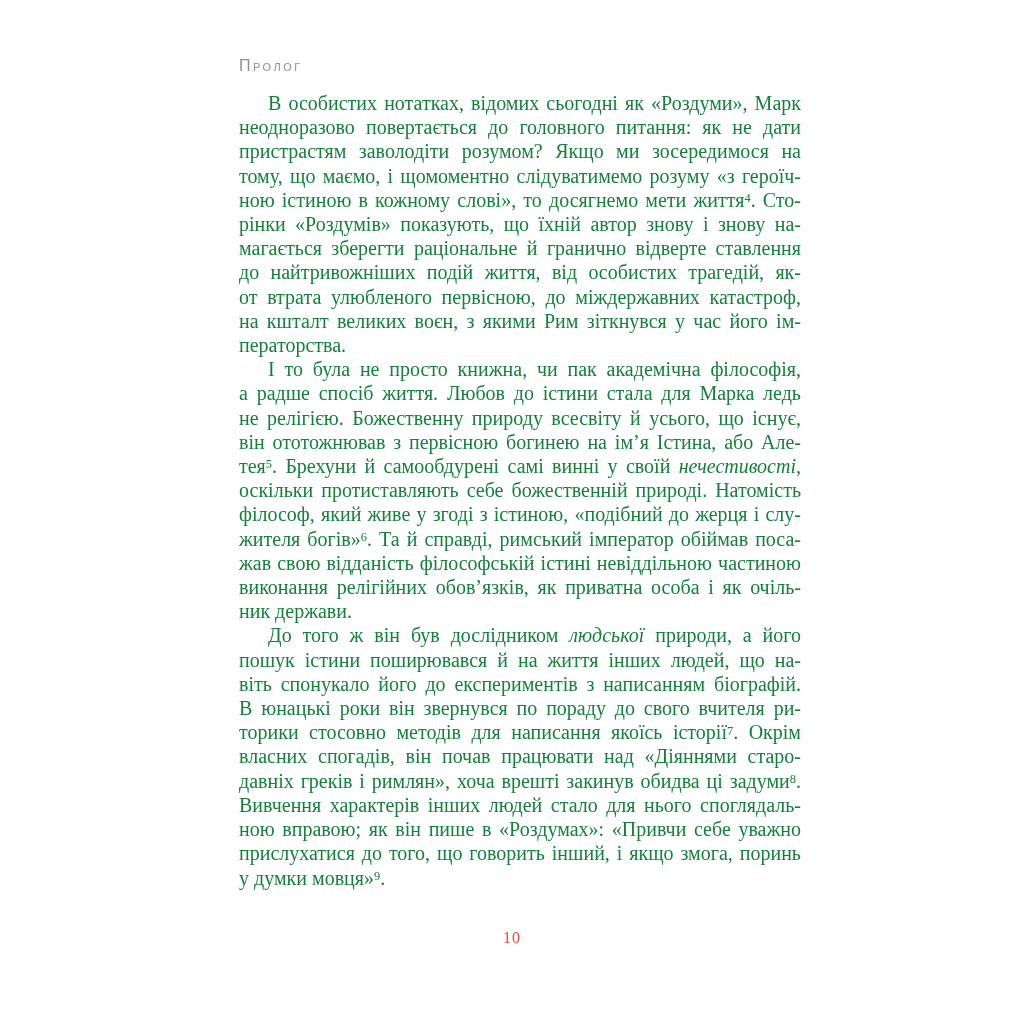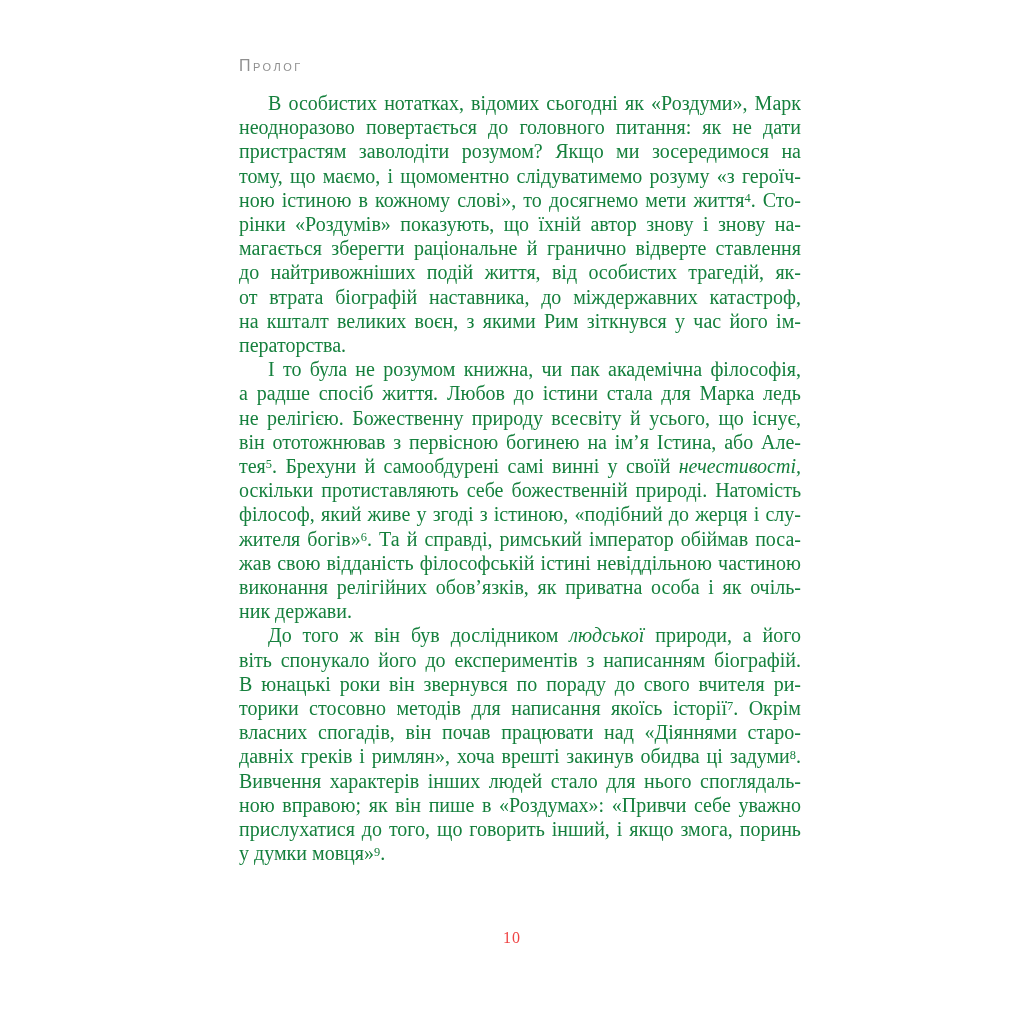--- a/index.html
+++ b/index.html
@@ -76,39 +76,40 @@
   <div class="text-block">
       <div class="paragraph">
         <div class="line indent"><span>В особистих нотатках, відомих сьогодні як «Роздуми», Марк</span></div>
         <div class="line"><span>неодноразово повертається до головного питання: як не дати</span></div>
         <div class="line"><span>пристрастям заволодіти розумом? Якщо ми зосередимося на</span></div>
         <div class="line"><span>тому, що маємо, і щомоментно слідуватимемо розуму «з героїч-</span></div>
         <div class="line"><span>ною істиною в кожному слові», то досягнемо мети життя</span><sup>4</sup><span>. Сто-</span></div>
         <div class="line"><span>рінки «Роздумів» показують, що їхній автор знову і знову на-</span></div>
         <div class="line"><span>магається зберегти раціональне й гранично відверте ставлення</span></div>
         <div class="line"><span>до найтривожніших подій життя, від особистих трагедій, як-</span></div>
-        <div class="line"><span>от втрата біографій наставника, до міждержавних катастроф,</span></div>
+        <div class="line"><span>от втрата улюбленого первісною, до міждержавних катастроф,</span></div>
         <div class="line"><span>на кшталт великих воєн, з якими Рим зіткнувся у час його ім-</span></div>
         <div class="line end"><span>ператорства.</span></div>
       </div>
       <div class="paragraph">
-        <div class="line indent"><span>І то була не розумом книжна, чи пак академічна філософія,</span></div>
+        <div class="line indent"><span>І то була не просто книжна, чи пак академічна філософія,</span></div>
         <div class="line"><span>а радше спосіб життя. Любов до істини стала для Марка ледь</span></div>
         <div class="line"><span>не релігією. Божественну природу всесвіту й усього, що існує,</span></div>
         <div class="line"><span>він ототожнював з первісною богинею на ім’я Істина, або Але-</span></div>
         <div class="line"><span>тея</span><sup>5</sup><span>. Брехуни й самообдурені самі винні у своїй </span><em>нечестивості,</em></div>
         <div class="line"><span>оскільки протиставляють себе божественній природі. Натомість</span></div>
         <div class="line"><span>філософ, який живе у згоді з істиною, «подібний до жерця і слу-</span></div>
         <div class="line"><span>жителя богів»</span><sup>6</sup><span>. Та й справді, римський імператор обіймав поса-</span></div>
         <div class="line"><span>жав свою відданість філософській істині невіддільною частиною</span></div>
         <div class="line"><span>виконання релігійних обов’язків, як приватна особа і як очіль-</span></div>
         <div class="line end"><span>ник держави.</span></div>
       </div>
       <div class="paragraph">
         <div class="line indent"><span>До того ж він був дослідником </span><em>людської</em><span> природи, а його</span></div>
+        <div class="line"><span>пошук істини поширювався й на життя інших людей, що на-</span></div>
         <div class="line"><span>віть спонукало його до експериментів з написанням біографій.</span></div>
         <div class="line"><span>В юнацькі роки він звернувся по пораду до свого вчителя ри-</span></div>
         <div class="line"><span>торики стосовно методів для написання якоїсь історії</span><sup>7</sup><span>. Окрім</span></div>
         <div class="line"><span>власних спогадів, він почав працювати над «Діяннями старо-</span></div>
         <div class="line"><span>давніх греків і римлян», хоча врешті закинув обидва ці задуми</span><sup>8</sup><span>.</span></div>
         <div class="line"><span>Вивчення характерів інших людей стало для нього споглядаль-</span></div>
         <div class="line"><span>ною вправою; як він пише в «Роздумах»: «Привчи себе уважно</span></div>
         <div class="line"><span>прислухатися до того, що говорить інший, і якщо змога, поринь</span></div>
         <div class="line end"><span>у думки мовця»</span><sup>9</sup><span>.</span></div>
       </div>

